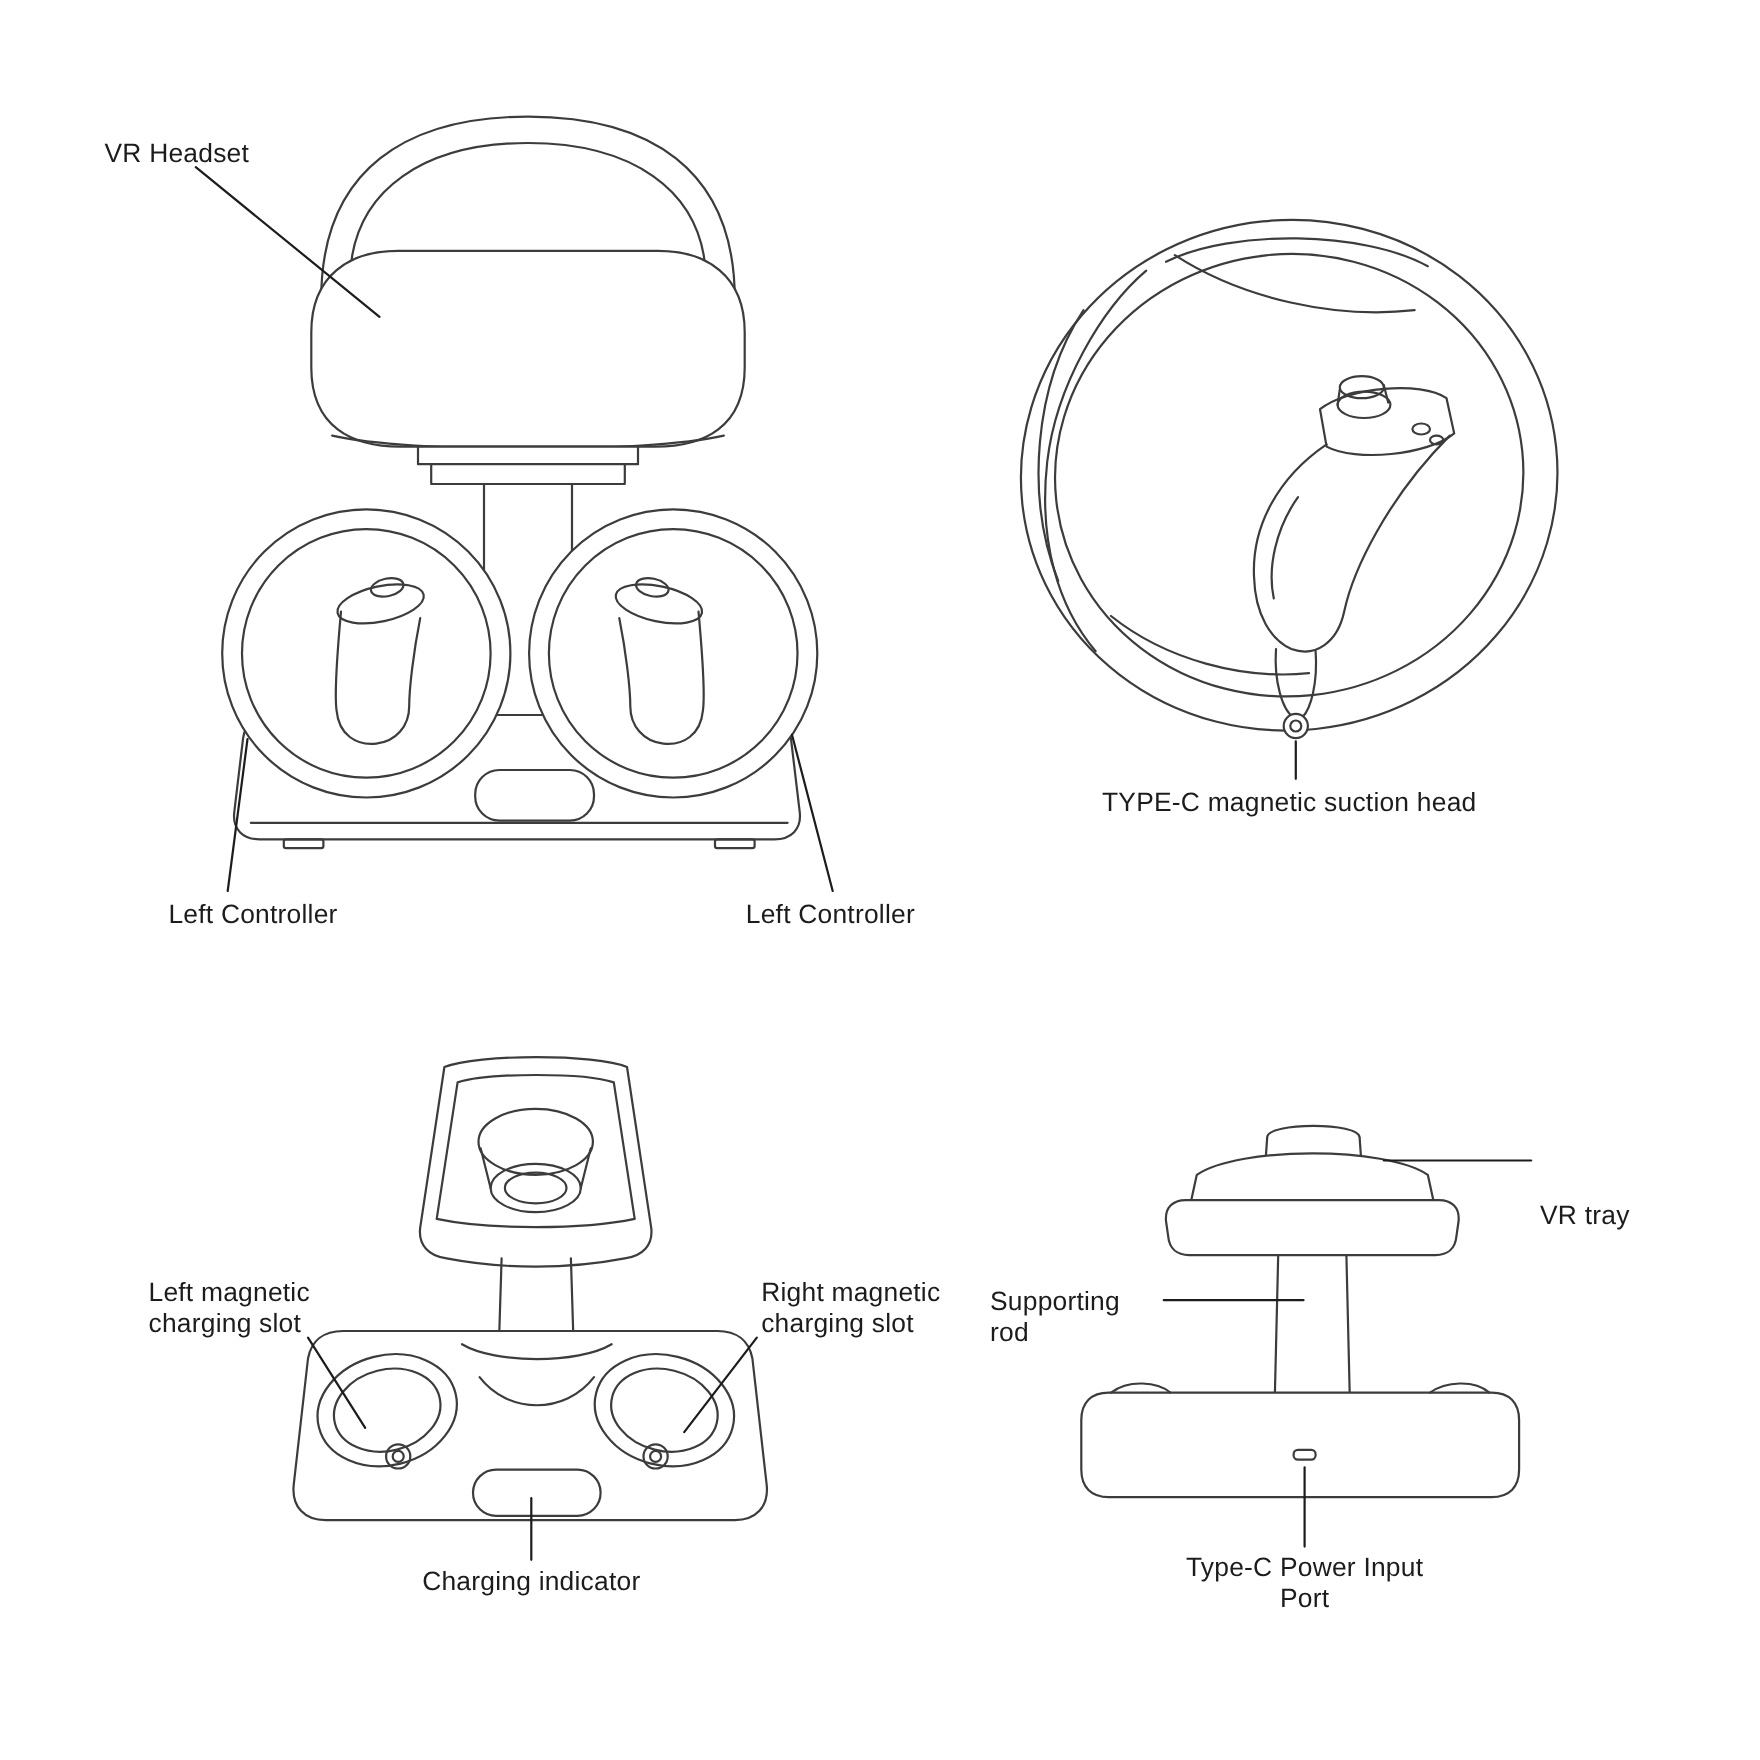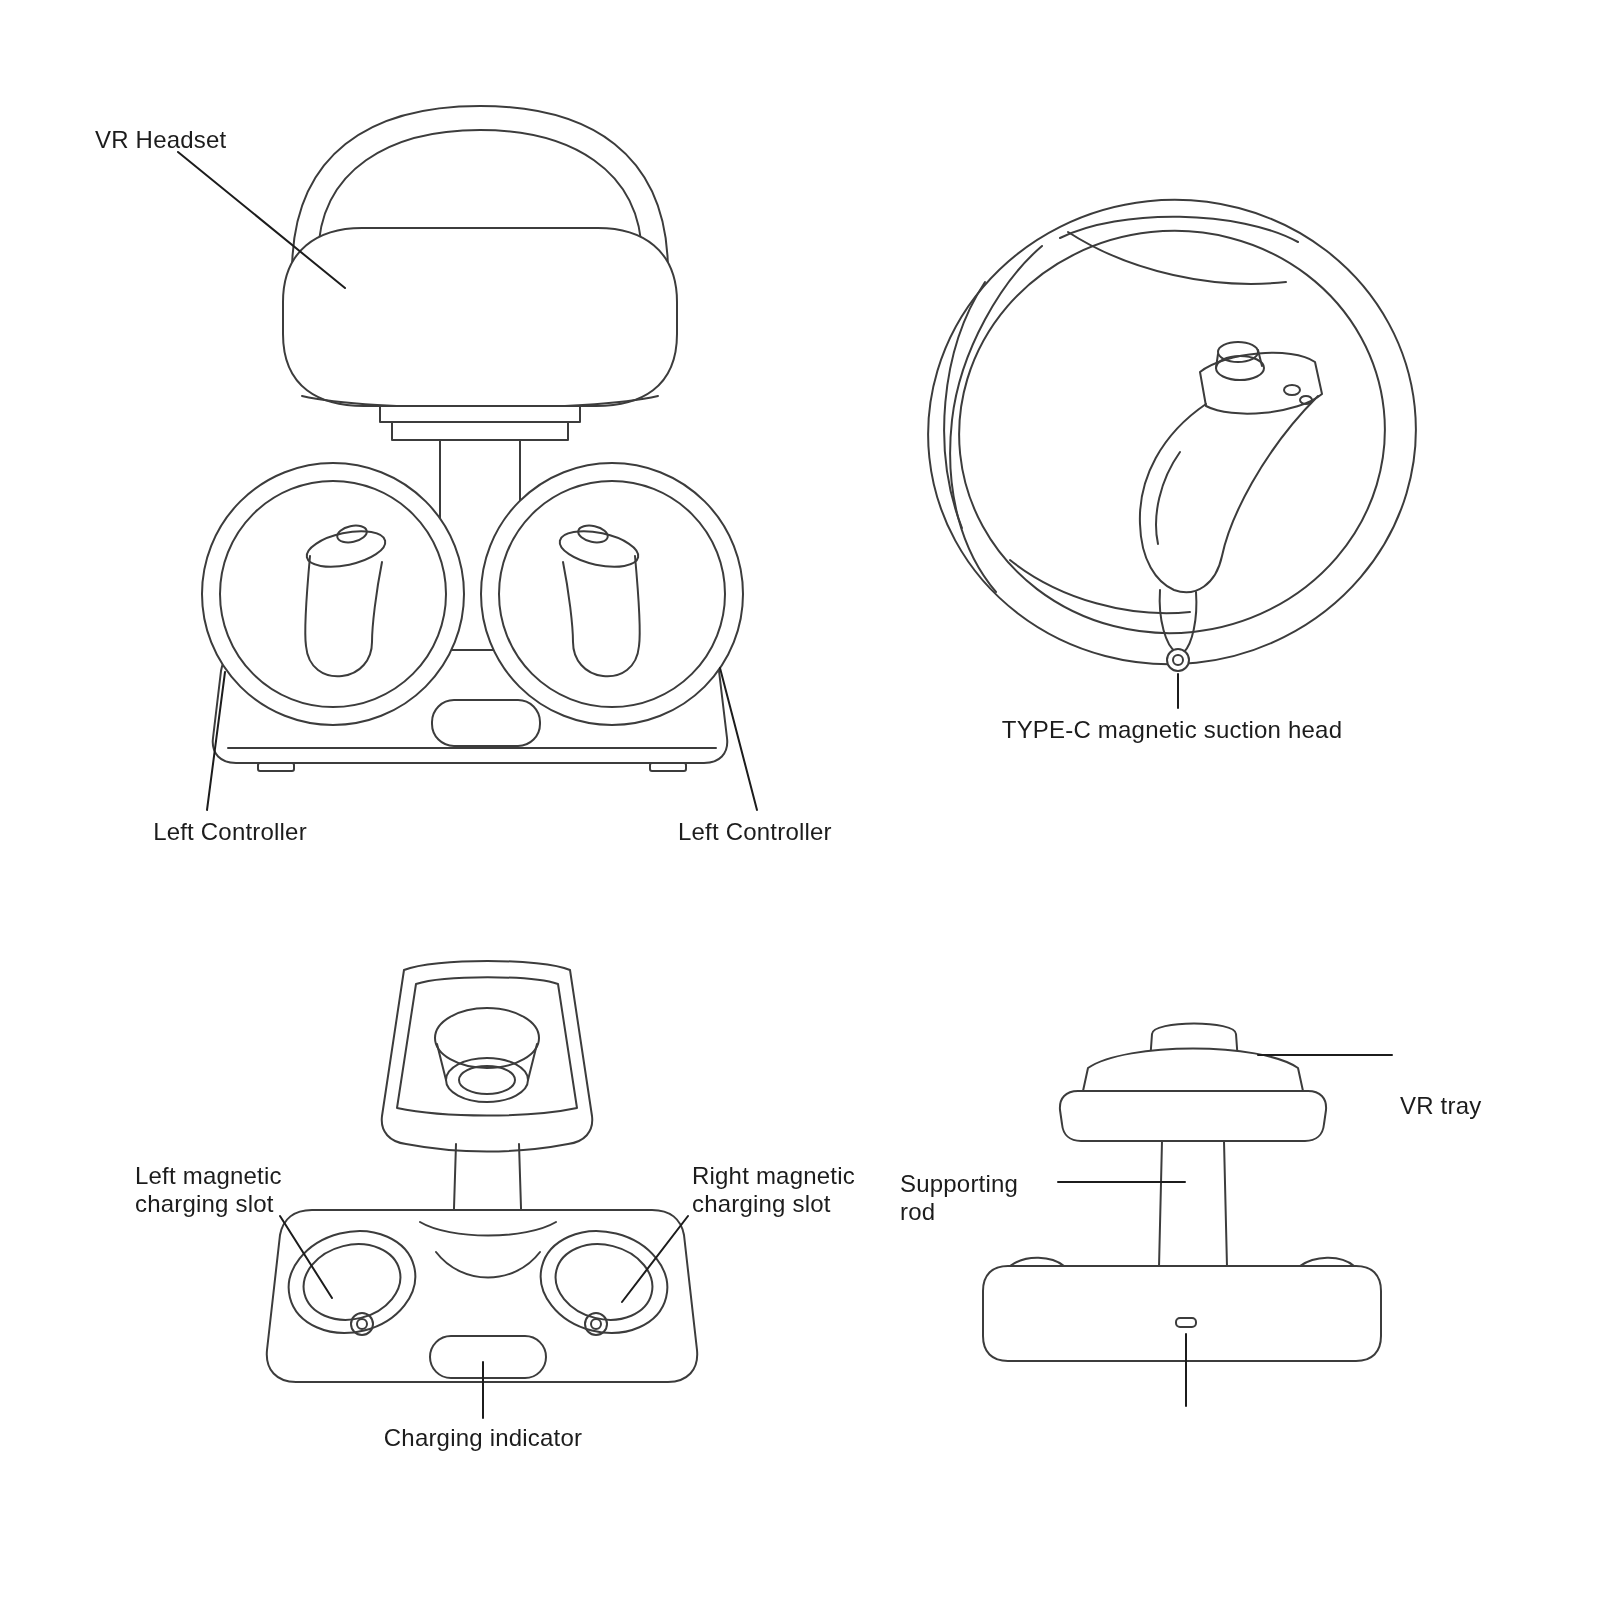--- a/index.html
+++ b/index.html
@@ -165,14 +165,15 @@
   <div class="label" style="left:130px;top:818px;width:200px;text-align:center;">Left Controller</div>
   <div class="label" style="left:678px;top:818px;width:220px;">Left Controller</div>
   <div class="label c" style="left:982px;top:716px;width:380px;">TYPE-C magnetic suction head</div>
 
   <div class="label" style="left:135px;top:1162px;width:170px;">Left magnetic charging slot</div>
   <div class="label" style="left:692px;top:1162px;width:180px;">Right magnetic charging slot</div>
   <div class="label c" style="left:373px;top:1424px;width:220px;">Charging indicator</div>
 
   <div class="label" style="left:1400px;top:1044px;width:110px;margin-top:48px;">VR tray</div>
   <div class="label" style="left:900px;top:1170px;width:160px;">Supporting rod</div>
+  <div class="label c" style="left:1056px;top:1412px;width:260px;">Type-C Power Input Port</div>
 
 </div>
 
 </body></html>

